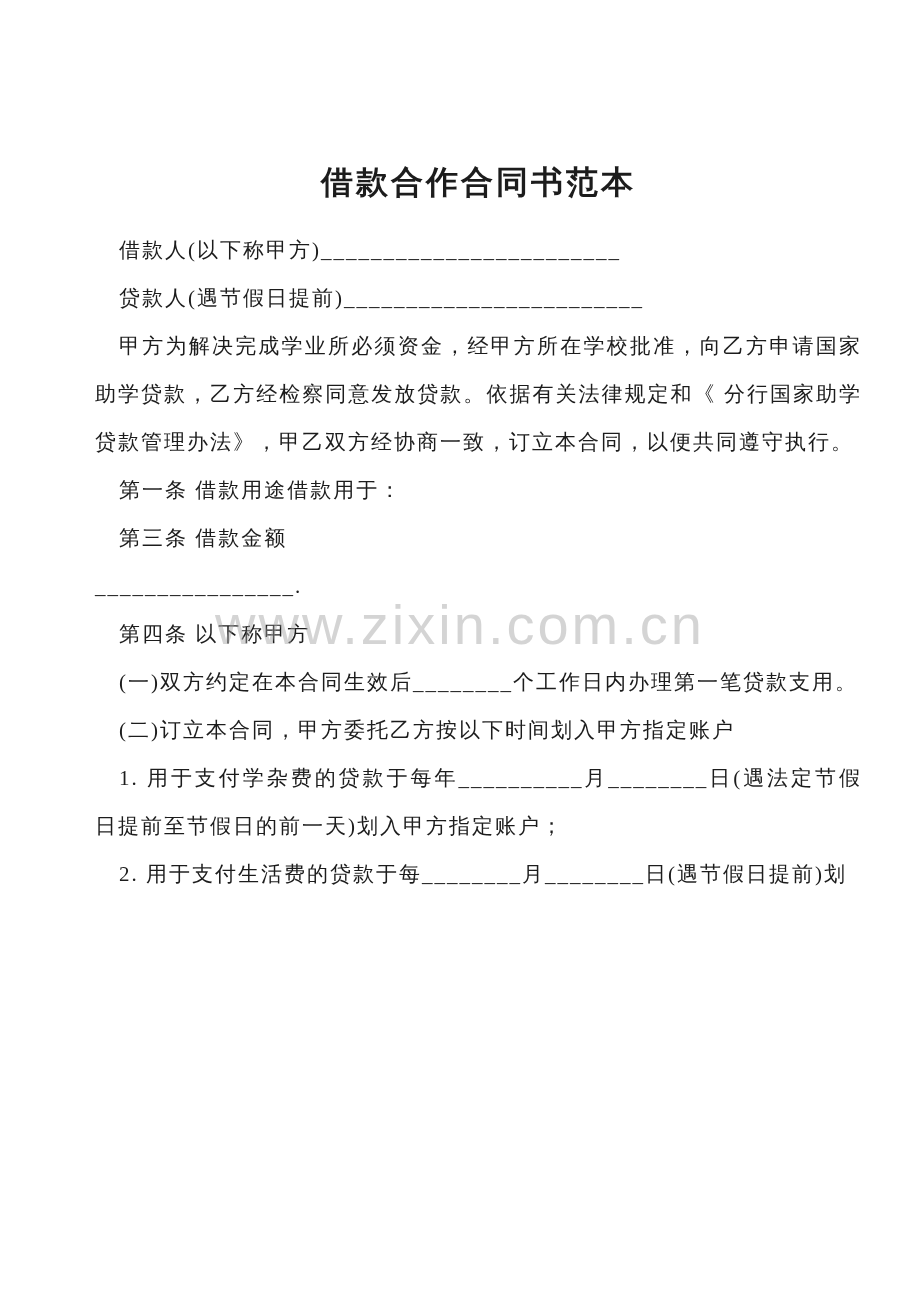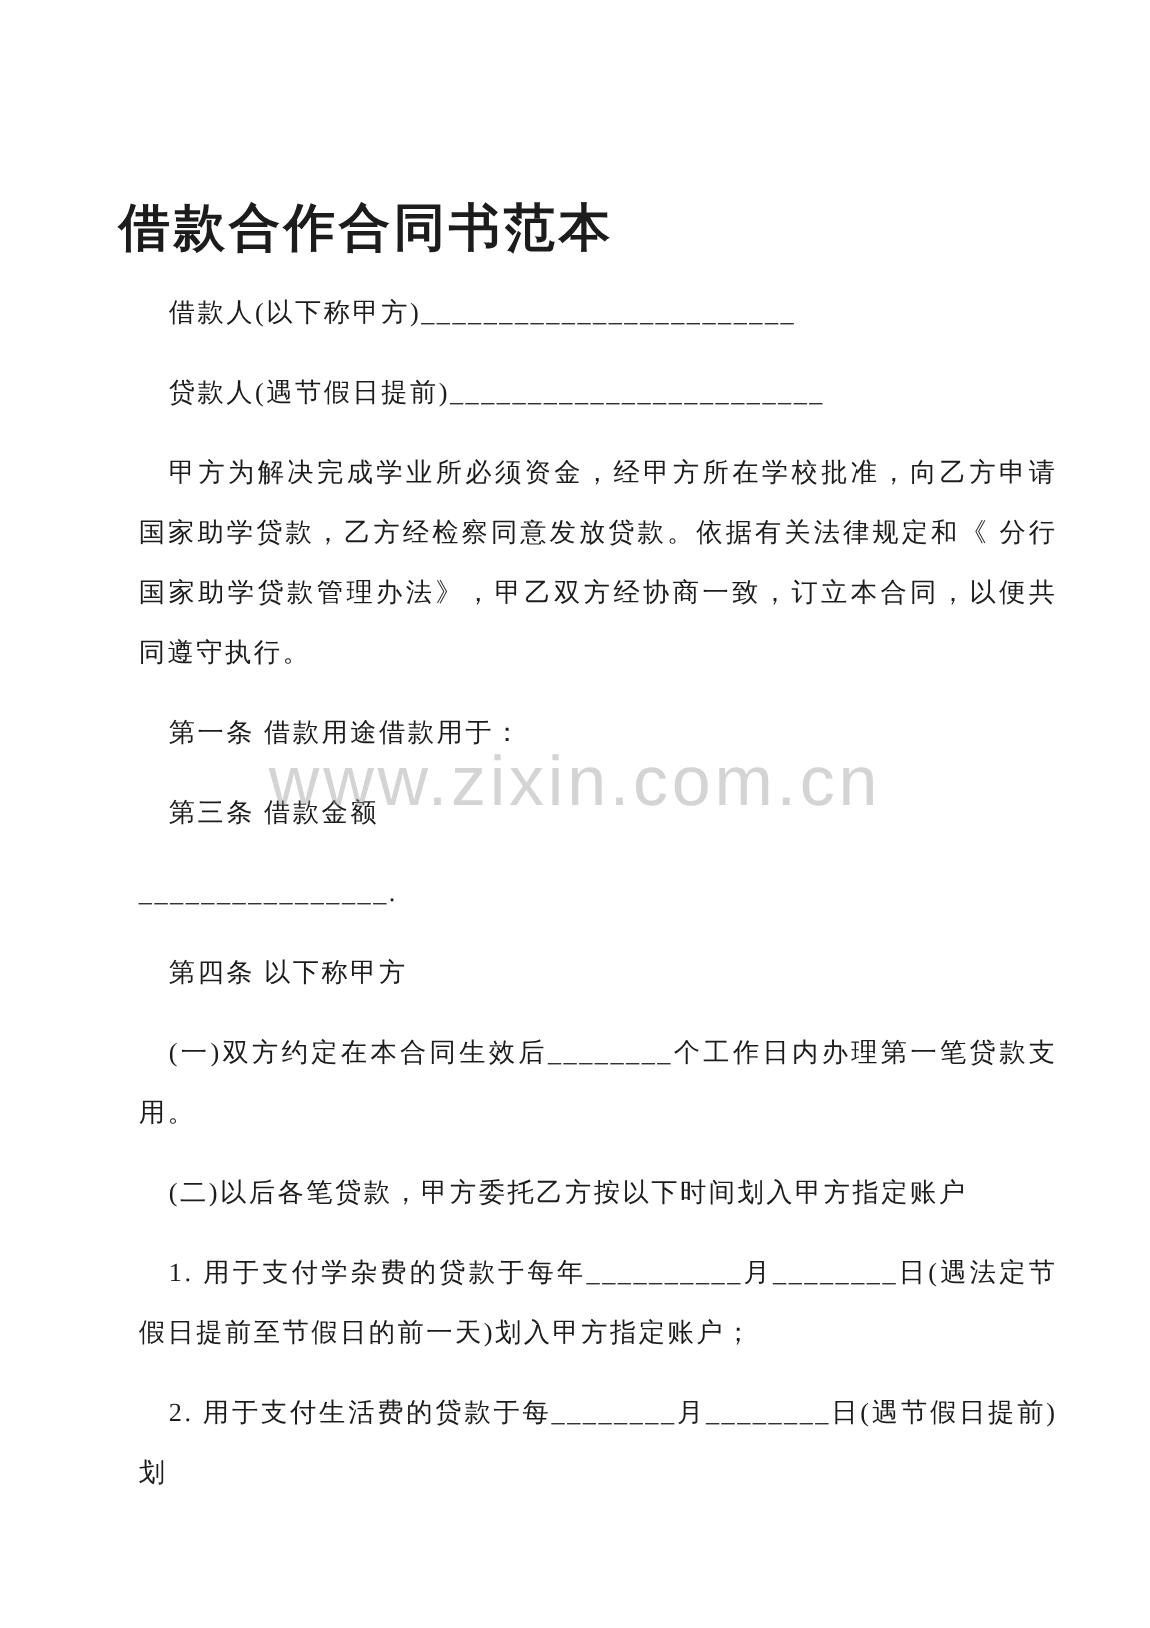--- a/index.html
+++ b/index.html
@@ -15,28 +15,28 @@
     box-sizing: border-box;
     padding: 160px 58px 30px 95px;
     font-family: "Liberation Serif", "DejaVu Serif", serif;
     font-size: 21px;
     letter-spacing: 2px;
     color: #1c1c1c;
     overflow: hidden;
   }
   .title {
     margin: 0 0 22px 0;
-    text-align: left;
-    font-size: 41px;
+    text-align: center;
+    font-size: 32px;
     font-weight: bold;
     letter-spacing: 3px;
     line-height: 44px;
   }
   .para {
-    margin: 16px;
+    margin: 0;
     line-height: 48px;
     text-align: justify;
   }
   .indent {
     text-indent: 24px;
   }
   .watermark {
     position: absolute;
     top: 592px;
     left: 50%;
@@ -62,17 +62,17 @@
   <div class="content">
     <h1 class="title">借款合作合同书范本</h1>
     <p class="para indent">借款人(以下称甲方)________________________</p>
     <p class="para indent">贷款人(遇节假日提前)________________________</p>
     <p class="para indent">甲方为解决完成学业所必须资金，经甲方所在学校批准，向乙方申请国家助学贷款，乙方经检察同意发放贷款。依据有关法律规定和《 分行国家助学贷款管理办法》，甲乙双方经协商一致，订立本合同，以便共同遵守执行。</p>
     <p class="para indent">第一条 借款用途借款用于：</p>
     <p class="para indent">第三条 借款金额</p>
     <p class="para">________________.</p>
     <p class="para indent">第四条 以下称甲方</p>
     <p class="para indent">(一)双方约定在本合同生效后________个工作日内办理第一笔贷款支用。</p>
-    <p class="para indent">(二)以后各笔贷款，甲方委托乙方按以下时间划入甲方指定账户</p>
+    <p class="para indent">(二)订立本合同，甲方委托乙方按以下时间划入甲方指定账户</p>
     <p class="para indent">1. 用于支付学杂费的贷款于每年__________月________日(遇法定节假日提前至节假日的前一天)划入甲方指定账户；</p>
     <p class="para indent">2. 用于支付生活费的贷款于每________月________日(遇节假日提前)划</p>
   </div>
 </div>
 
 </body></html>

